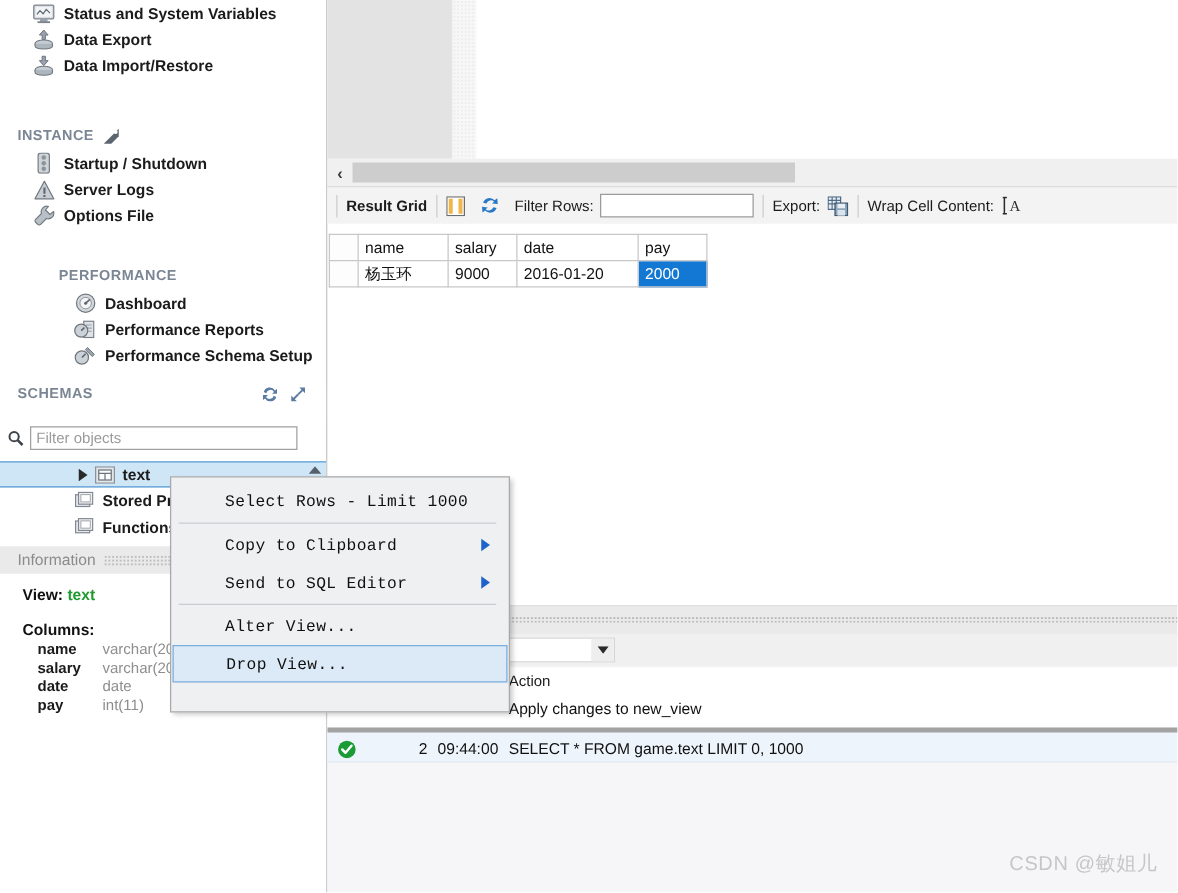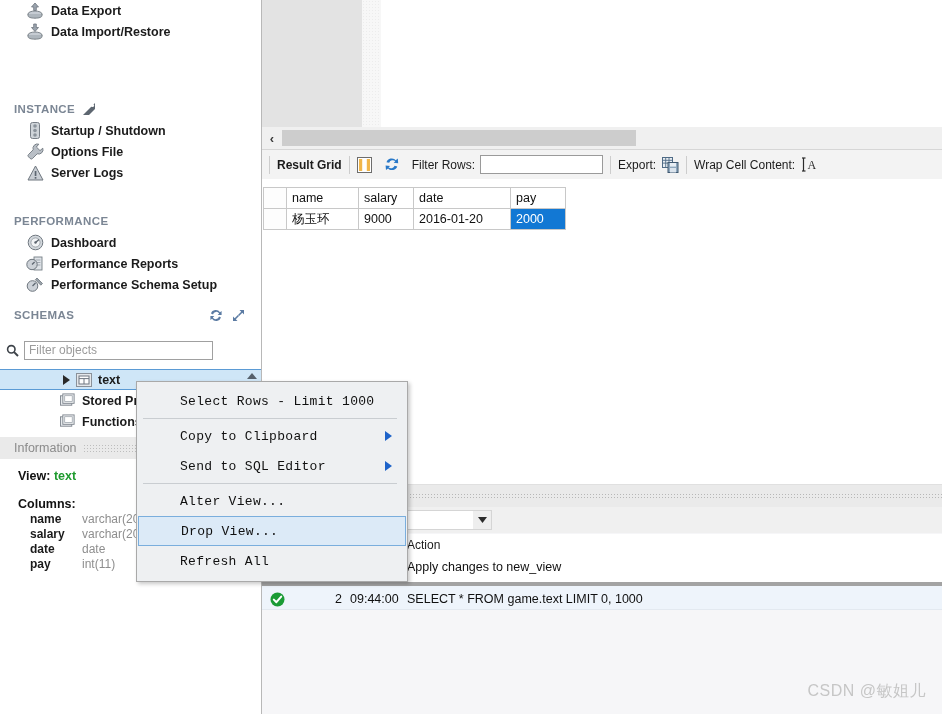--- a/index.html
+++ b/index.html
@@ -81,21 +81,21 @@
   
   #filter-row {
     position: absolute;
     left: 0; top: 338px;
     width: 261px; height: 24px;
     display: flex;
     align-items: center;
   }
   #filter-row .search-ico { width: 24px; display:flex; align-items:center; justify-content:center; }
   #filter-input {
-    width: 189px; height: 19px;
+    width: 214px; height: 19px;
     box-sizing: border-box;
     border: 1px solid #a0a0a0;
     background: #fff;
     font-family: "Liberation Sans", sans-serif;
     font-size: 12px;
     padding: 0 4px;
     color: #222;
     outline: none;
   }
   #filter-input::placeholder { color: #9b9b9b; }
@@ -365,21 +365,21 @@
 
   
   #context-menu {
     position: absolute;
     left: 136px; top: 381px;
     width: 270px;
     background: #eef0f2;
     border: 1px solid #a9a9a9;
     box-shadow: 2px 2px 4px rgba(0,0,0,0.22);
     z-index: 50;
-    padding: 4px 0 5px 0;
+    padding: 4px 0 23px 0;
     font-family: "Liberation Mono", monospace;
     font-size: 13px;
     color: #101010;
   }
   .menu-item {
     height: 30px;
     display: flex;
     align-items: center;
     padding-left: 43px;
     position: relative;
@@ -417,20 +417,32 @@
     z-index: 5;
   }
 </style>
 </head>
 <body>
 
 <div id="left-panel">
 
   <div style="position:absolute; left:0; top:0; width:261px;">
 
+    <div class="nav-item">
+      <span class="ico">
+        <svg width="18" height="16" viewBox="0 0 18 16">
+          <rect x="1" y="1" width="16" height="11" rx="1" fill="#d9dde2" stroke="#7c848d" stroke-width="1"></rect>
+          <rect x="2.5" y="2.5" width="13" height="8" fill="#f2f4f6"></rect>
+          <polyline points="3.5,8.5 6,5.5 8.5,8 11,4.5 14,7.5" fill="none" stroke="#5d6670" stroke-width="1"></polyline>
+          <rect x="6" y="12" width="6" height="2.5" fill="#9aa2ab"></rect>
+          <rect x="4" y="14" width="10" height="1.5" fill="#7c848d"></rect>
+        </svg>
+      </span>
+      <span>Status and System Variables</span>
+    </div>
 
     <div class="nav-item">
       <span class="ico">
         <svg width="18" height="17" viewBox="0 0 18 17">
           <path d="M9 1 L12.5 5 H10.3 V8.5 H7.7 V5 H5.5 Z" fill="#9aa3ad" stroke="#6d757e" stroke-width="0.8"></path>
           <ellipse cx="9" cy="12" rx="7" ry="3" fill="#c6ccd3" stroke="#70787f" stroke-width="0.9"></ellipse>
           <path d="M2 12 v1.6 c0 1.6 3.1 2.6 7 2.6 s7-1 7-2.6 V12" fill="#aeb6bd" stroke="#70787f" stroke-width="0.9"></path>
         </svg>
       </span>
       <span>Data Export</span>
@@ -466,40 +478,40 @@
           <circle cx="6" cy="4" r="1.8" fill="#8b939b"></circle>
           <circle cx="6" cy="8.5" r="1.8" fill="#8b939b"></circle>
           <circle cx="6" cy="13" r="1.8" fill="#8b939b"></circle>
         </svg>
       </span>
       <span>Startup / Shutdown</span>
     </div>
 
     <div class="nav-item">
       <span class="ico">
-        <svg width="17" height="17" viewBox="0 0 17 17">
-          <path d="M11.8 1.2 a4.4 4.4 0 0 0 -5.6 5.6 L1.5 11.5 a1.6 1.6 0 0 0 0 2.3 l1.7 1.7 a1.6 1.6 0 0 0 2.3 0 l4.7 -4.7 a4.4 4.4 0 0 0 5.6 -5.6 L13 7.6 L9.4 4 Z" fill="#b9bfc6" stroke="#6f777f" stroke-width="0.9" stroke-linejoin="round"></path>
-        </svg>
-      </span>
-      <span>Options File</span>
-    </div>
-
-    <div class="nav-item">
-      <span class="ico">
         <svg width="17" height="16" viewBox="0 0 17 16">
           <path d="M8.5 1 L16 15 H1 Z" fill="#c9ced4" stroke="#6f777f" stroke-width="1" stroke-linejoin="round"></path>
           <rect x="7.7" y="6" width="1.7" height="5" fill="#5d6670"></rect>
           <rect x="7.7" y="12" width="1.7" height="1.7" fill="#5d6670"></rect>
         </svg>
       </span>
       <span>Server Logs</span>
     </div>
-  </div>
-
-  <div style="position:absolute; left:0; top:200px; width:261px;">
+
+    <div class="nav-item">
+      <span class="ico">
+        <svg width="17" height="17" viewBox="0 0 17 17">
+          <path d="M11.8 1.2 a4.4 4.4 0 0 0 -5.6 5.6 L1.5 11.5 a1.6 1.6 0 0 0 0 2.3 l1.7 1.7 a1.6 1.6 0 0 0 2.3 0 l4.7 -4.7 a4.4 4.4 0 0 0 5.6 -5.6 L13 7.6 L9.4 4 Z" fill="#b9bfc6" stroke="#6f777f" stroke-width="0.9" stroke-linejoin="round"></path>
+        </svg>
+      </span>
+      <span>Options File</span>
+    </div>
+  </div>
+
+  <div style="position:absolute; left:0; top:200px; width:261px;padding-left:33px;">
     <div class="nav-section">
       <span>PERFORMANCE</span>
     </div>
 
     <div class="nav-item">
       <span class="ico">
         <svg width="17" height="17" viewBox="0 0 17 17">
           <circle cx="8.5" cy="8.5" r="7.3" fill="#d3d8dd" stroke="#6f777f" stroke-width="1"></circle>
           <circle cx="8.5" cy="8.5" r="4.6" fill="#f2f4f6" stroke="#8d949b" stroke-width="0.8"></circle>
           <line x1="8.5" y1="8.5" x2="12" y2="5.5" stroke="#5d6670" stroke-width="1.4"></line>
@@ -780,18 +792,15 @@
 
 
   <div class="menu-item">
     <span>Alter View...</span>
   </div>
 
   <div class="menu-item highlighted">
     <span>Drop View...</span>
   </div>
 
-  <div class="menu-item">
-    <span>Refresh All</span>
-  </div>
 </div>
 
 <div id="watermark">CSDN @敏姐儿</div>
 
 </body></html>

